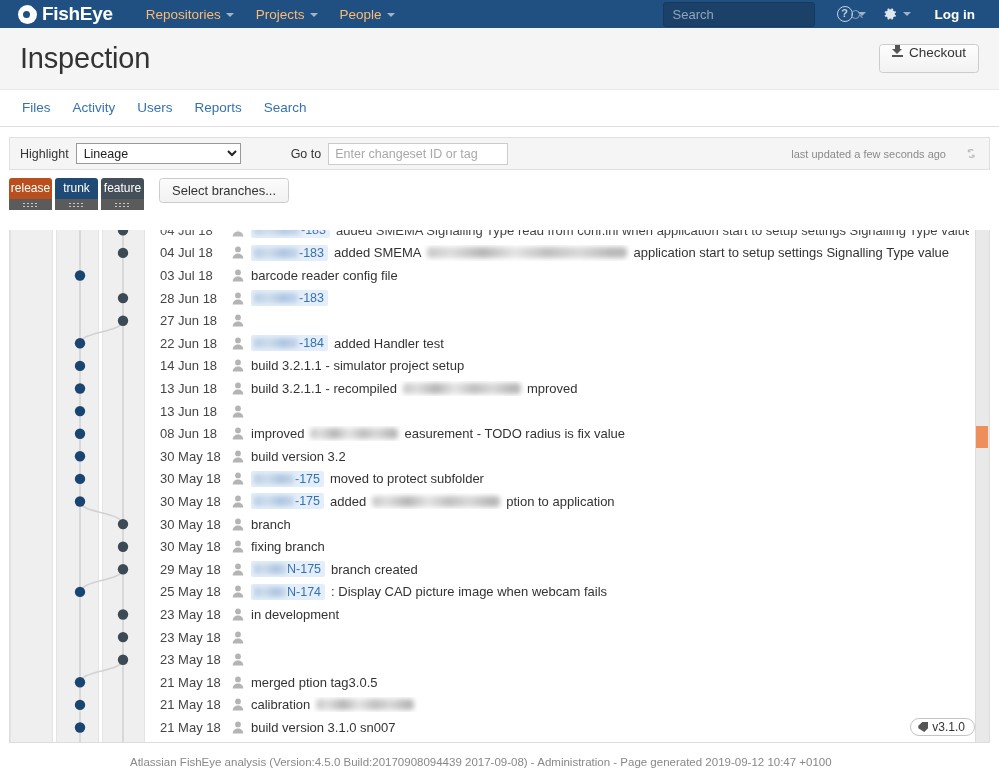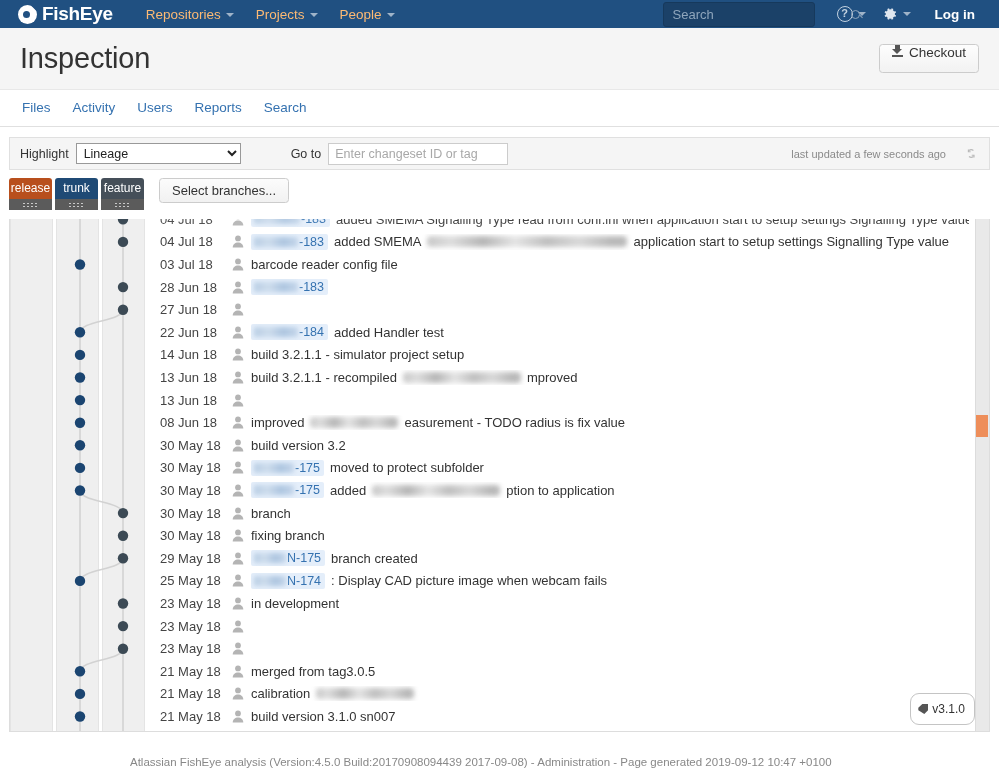--- a/index.html
+++ b/index.html
@@ -331,21 +331,21 @@
     background: linear-gradient(to bottom,#fcfcfc,#f1f1f1);
     border: 1px solid #ccc;
     border-radius: 3.5px;
     font-size: 13px;
     color: #333;
     cursor: pointer;
   }
 
   
   #graph-wrap {
-    margin: 5px 9px;
+    margin: 16px 9px;
     position: relative;
     height: 513px;
     border: 1px solid #ddd;
     border-top: none;
     background: #fff;
     overflow: hidden;
   }
   #lanes {
     position: absolute;
     left: 0; top: 0;
@@ -437,21 +437,21 @@
     width: 133px; height: 100%;
     z-index: 3;
     pointer-events: none;
   }
 
   
   #tag-badge {
     position: absolute;
     right: 14px;
     bottom: 6px;
-    height: 32px;
+    height: 18px;
     background: #fff;
     border: 1px solid #c4c4c4;
     border-radius: 9px;
     display: flex;
     align-items: center;
     gap: 4px;
     padding: 0 9px 0 7px;
     font-size: 12px;
     color: #333;
     z-index: 5;
@@ -842,21 +842,21 @@
           </svg></span>
         <span class="msg"></span>
       </div>
       <div class="row" style="position: absolute; left: 0px; right: 0px; top: 441px;">
         <span class="date">21 May 18</span>
         <span class="author-ico"><svg width="12" height="13" viewBox="0 0 12 13" aria-hidden="true">
             <circle cx="6" cy="3.4" r="2.9" fill="#b4b4b4"></circle>
             <path d="M0.7 12.6c0-3 2.4-5 5.3-5s5.3 2 5.3 5z" fill="#b4b4b4"></path>
           </svg></span>
         <span class="msg">
-          <span>merged from tag3.0.5</span>
+          <span>merged ption tag3.0.5</span>
         </span>
       </div>
       <div class="row" style="position: absolute; left: 0px; right: 0px; top: 463.6px;">
         <span class="date">21 May 18</span>
         <span class="author-ico"><svg width="12" height="13" viewBox="0 0 12 13" aria-hidden="true">
             <circle cx="6" cy="3.4" r="2.9" fill="#b4b4b4"></circle>
             <path d="M0.7 12.6c0-3 2.4-5 5.3-5s5.3 2 5.3 5z" fill="#b4b4b4"></path>
           </svg></span>
         <span class="msg">
           <span>calibration</span>

